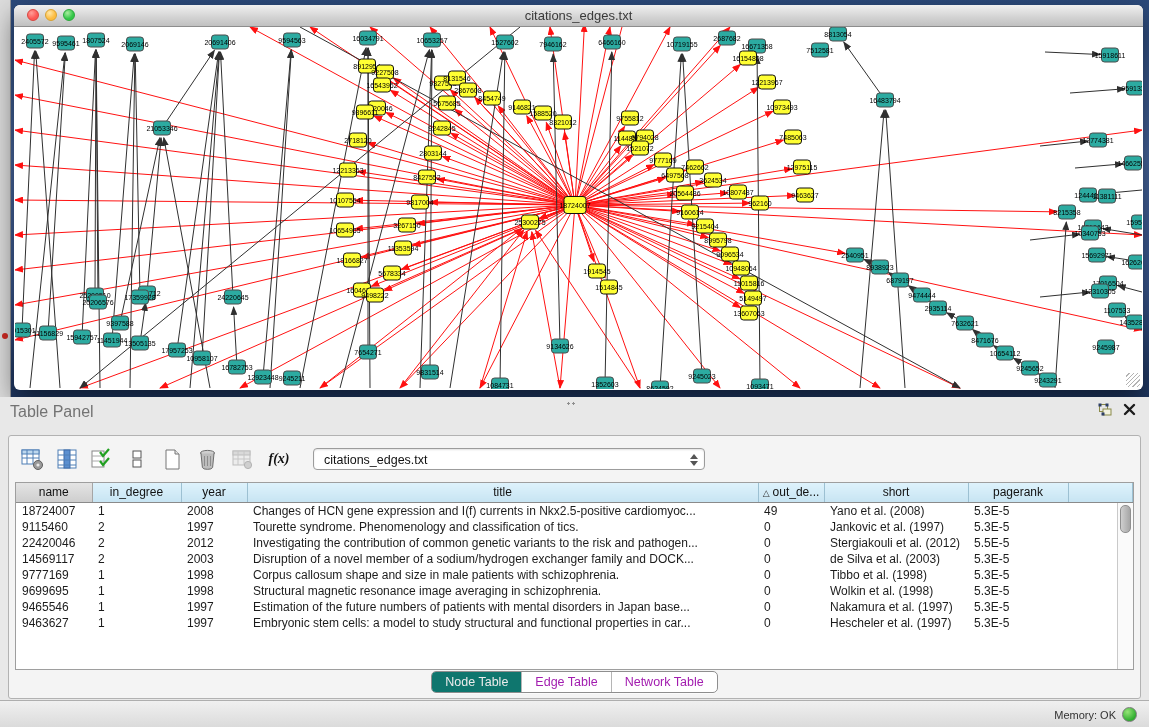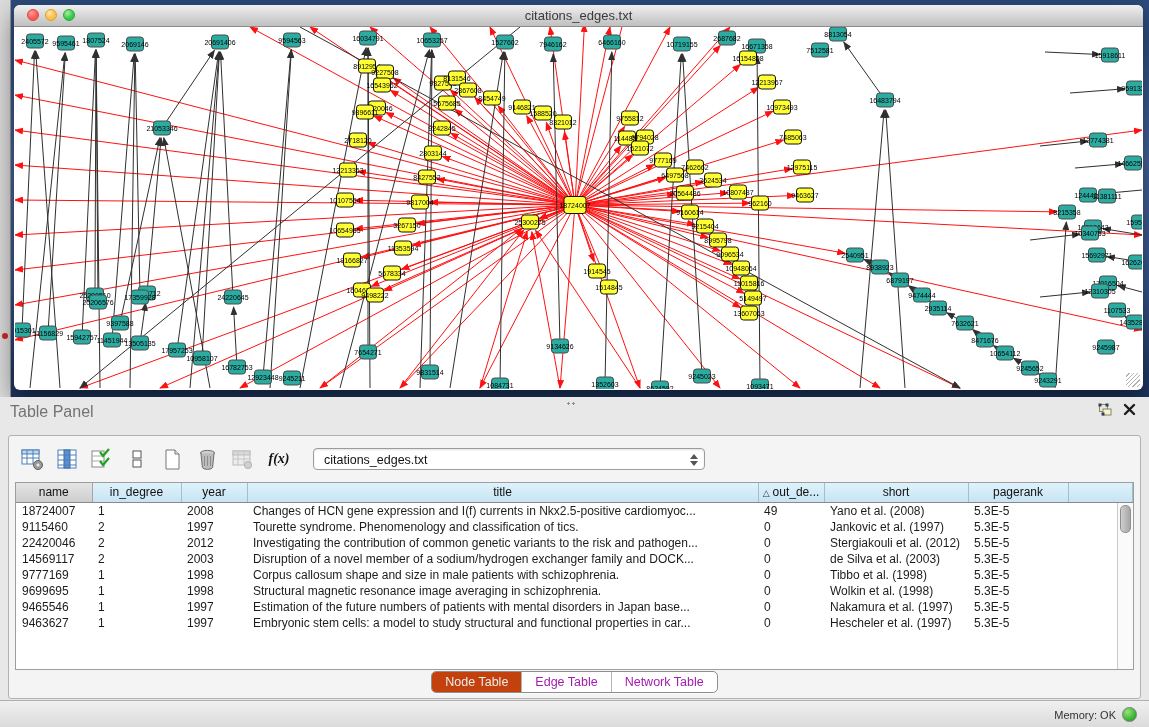--- a/index.html
+++ b/index.html
@@ -65,21 +65,21 @@
   .vscroll{position:absolute;top:20px;right:0;width:15px;bottom:0;background:#fafafa;
     border-left:1px solid #c9c9c9;}
   .vthumb{position:absolute;top:2px;left:2px;width:9px;height:26px;border:1px solid #8f8f8f;
     border-radius:5px;background:linear-gradient(90deg,#cfcfcf,#a6a6a6);}
 
   .tabbar{position:absolute;left:0;right:0;bottom:5px;display:flex;justify-content:center;}
   .seg{display:flex;border:1px solid #8e8e8e;border-radius:5px;overflow:hidden;background:#fff;height:20px;
     box-shadow:0 1px 1px rgba(255,255,255,.7);}
   .seg .tab{padding:0 13px;line-height:20px;font-size:12.5px;color:#a21caf;border-left:1px solid #b5b5b5;}
   .seg .tab:first-child{border-left:none;}
-  .seg .tab.sel{background:#c2410c;color:#ececec;}
+  .seg .tab.sel{background:#0f766e;color:#ececec;}
 
   .statusbar{position:absolute;left:0;bottom:0;width:1149px;height:27px;
     background:linear-gradient(#f0f0f0,#dbdbdb);border-top:1px solid #aeaeae;box-sizing:border-box;}
   .status-right{position:absolute;right:12px;top:0;height:27px;display:flex;align-items:center;gap:6px;}
   .status-right .label{font-size:11px;color:#333;}
   .memdot{width:13px;height:13px;border-radius:50%;border:1px solid #7b7b7b;
     background:radial-gradient(circle at 35% 30%,#96e478,#2fae2f 70%);}
 </style>
 </head>
 <body>

